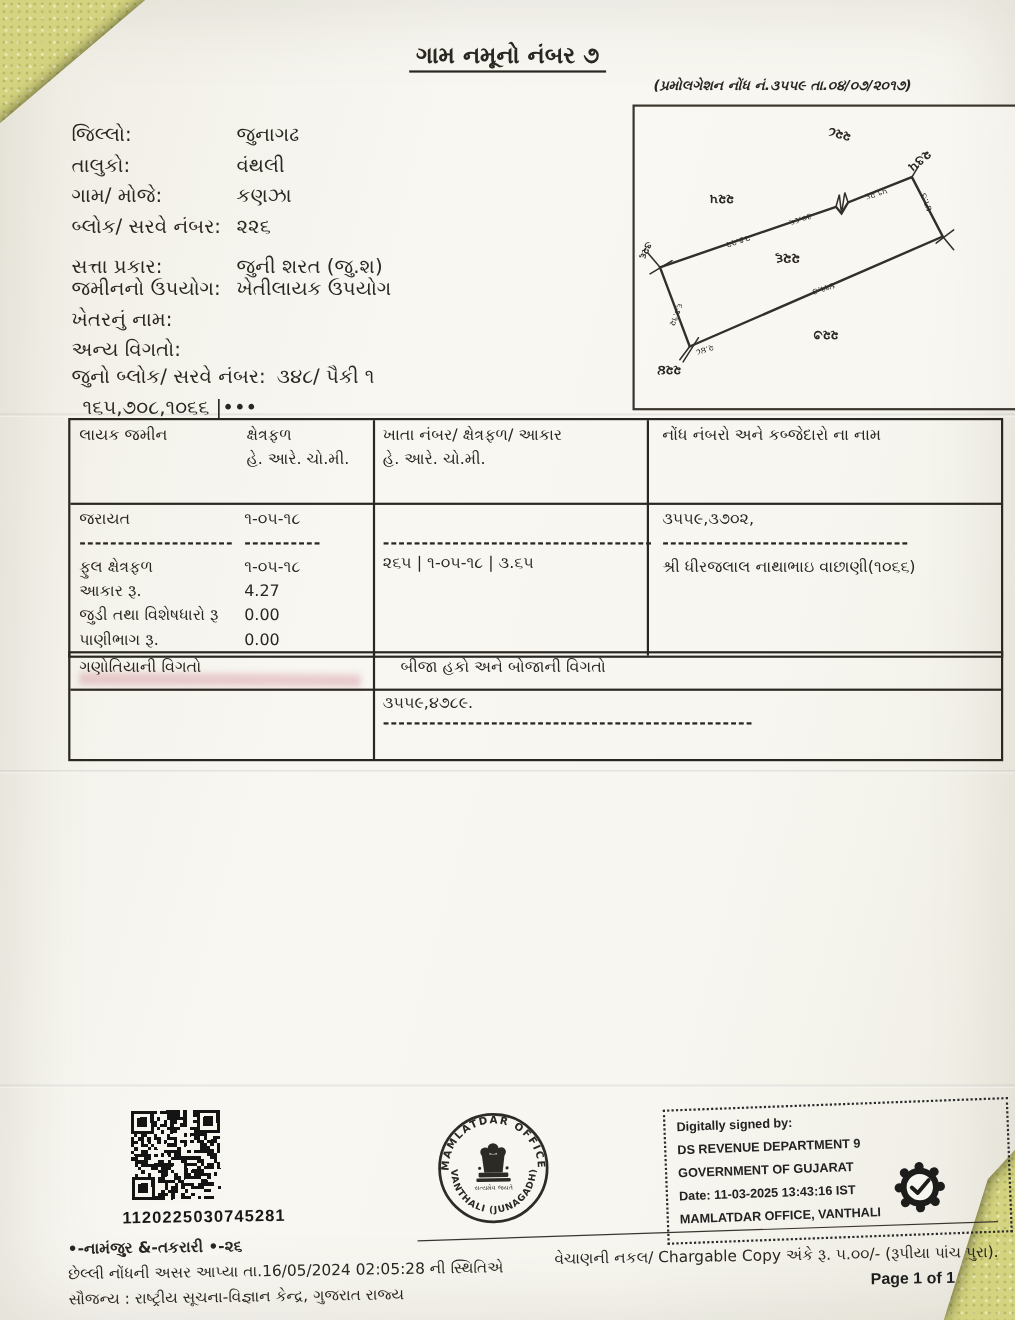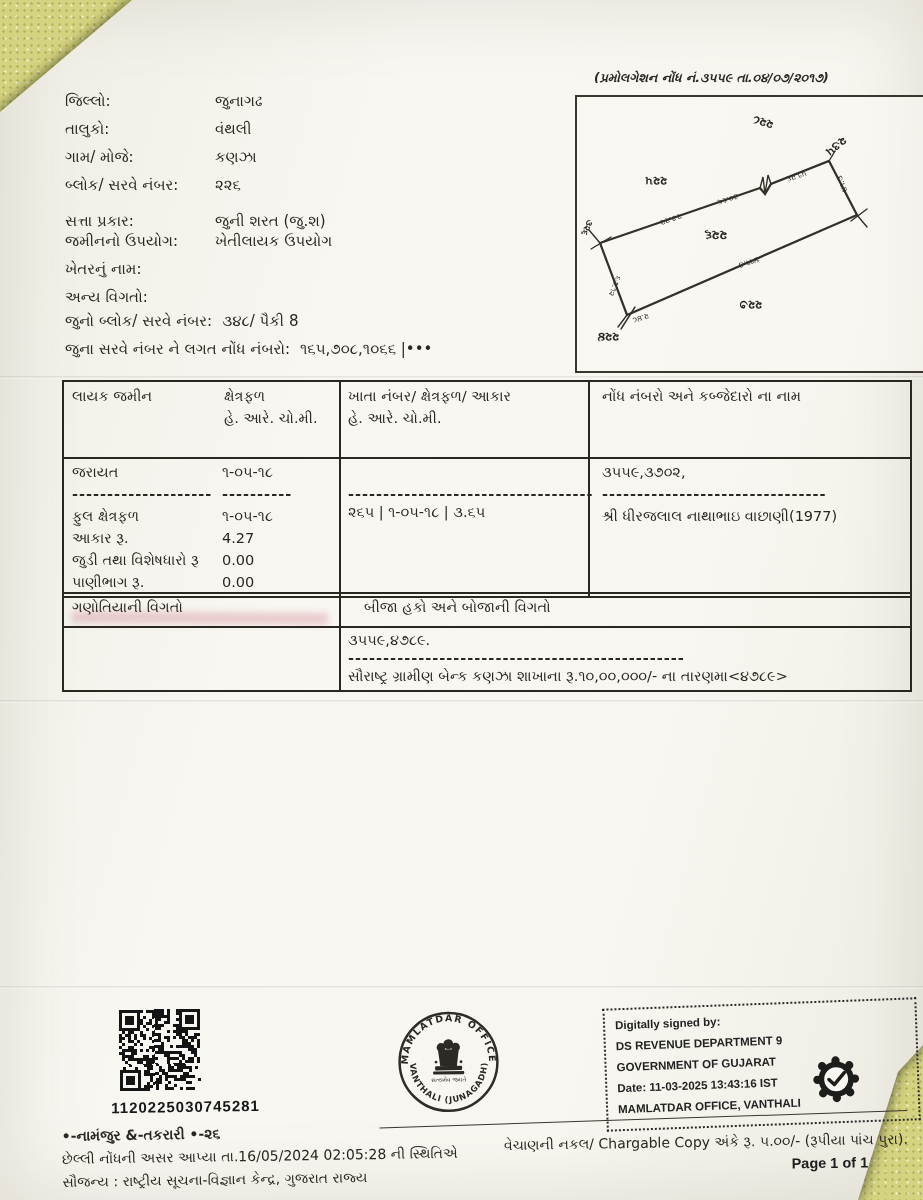--- a/index.html
+++ b/index.html
@@ -18,21 +18,21 @@
   .crease{position:absolute;left:0;width:923px;height:3px;
     background:linear-gradient(to bottom,rgba(90,85,70,.14),rgba(255,255,255,.5));}
   .smudge{position:absolute;left:72px;top:612px;width:256px;height:12px;
     background:rgba(195,95,110,.28);filter:blur(3px);transform:rotate(.4deg);}
 
   .abs{position:absolute;}
   .title-row{position:absolute;left:0;right:0;top:38px;text-align:center;}
   .title-row span{font-size:21px;font-weight:bold;border-bottom:2.5px solid #2a2620;padding:0 6px 2px 6px;}
   .promul{position:absolute;left:594px;top:70px;font-size:12.5px;font-weight:bold;font-style:italic;}
 
-  .frow{position:absolute;left:65px;width:520px;height:24px;font-size:15px;}
+  .frow{position:absolute;left:65px;width:520px;height:24px;font-size:18px;margin-top:20px;}
   .flabel{position:absolute;left:0;font-weight:500;}
   .fvalue{position:absolute;left:150px;}
   .frow.inline .fvalue{position:static;margin-left:10px;}
   .frow.inline{display:flex;}
 
   .sketch{position:absolute;left:575px;top:95px;width:346px;height:274px;
     border:2px solid #3a362e;background:rgba(250,249,244,.6);}
 
   .tbl{position:absolute;border:2px solid #2a2620;}
   .vline{position:absolute;top:0;bottom:0;border-left:2px solid #2a2620;}
@@ -59,20 +59,23 @@
 <div id="canvas">
   <div class="paper-wrap">
     <div class="paper"></div>
   </div>
 
   <div class="crease" style="top:376px"></div>
   <div class="crease" style="top:700px"></div>
   <div class="crease" style="top:986px"></div>
   <div class="smudge"></div>
 
+  <div class="title-row">
+    <span>ગામ નમૂનો નંબર ૭</span>
+  </div>
   <div class="promul">(પ્રમોલગેશન નોંધ નં.૩૫૫૯ તા.૦૪/૦૭/૨૦૧૭)</div>
 
   <div>
     <div class="frow" style="top:92px">
         <span class="flabel">જિલ્લો:</span>
         <span class="fvalue">જુનાગઢ</span>
       </div>
     <div class="frow" style="top:120px">
         <span class="flabel">તાલુકો:</span>
         <span class="fvalue">વંથલી</span>
@@ -96,24 +99,23 @@
     <div class="frow" style="top:260px">
         <span class="flabel">ખેતરનું નામ:</span>
         <span class="fvalue"></span>
       </div>
     <div class="frow" style="top:288px">
         <span class="flabel">અન્ય વિગતો:</span>
         <span class="fvalue"></span>
       </div>
     <div class="frow inline" style="top:312px">
         <span class="flabel" style="position:static">જુનો બ્લોક/ સરવે નંબર:</span>
-        <span class="fvalue">૩૪૮/ પૈકી 8</span>
+        <span class="fvalue">૩૪૮/ પૈકી ૧</span>
       </div>
     <div class="frow inline" style="top:340px">
-        <span class="flabel" style="position:static">જુના સરવે નંબર ને લગત નોંધ નંબરો:</span>
         <span class="fvalue">૧૬૫,૭૦૮,૧૦૬૬ |•••</span>
       </div>
   </div>
 
   <div class="sketch">
     <svg width="342" height="270" viewBox="0 0 342 270">
       <g stroke="#33302a" stroke-width="2.2" fill="none" stroke-linecap="round">
         <path d="M23,146 L183,91 L188,97 L194,87 L252,64 L280,118 L50,218 Z"></path>
         <path d="M183,91 L186,80 L188,97 L191,78 L194,87" stroke-width="1.4"></path>
         <path d="M14,152 L34,140 M23,146 L12,133" stroke-width="1.4"></path>
@@ -164,31 +166,30 @@
     <div class="cell" style="left:8px;top:170px">જુડી તથા વિશેષધારો રૂ</div>
     <div class="cell" style="left:158px;top:170px">0.00</div>
     <div class="cell" style="left:8px;top:192px">પાણીભાગ રૂ.</div>
     <div class="cell" style="left:158px;top:192px">0.00</div>
 
     <div class="cell dash" style="left:284px;top:104px">-----------------------------------</div>
     <div class="cell" style="left:284px;top:122px">૨૬૫ | ૧-૦૫-૧૮ | ૩.૬૫</div>
 
     <div class="cell" style="left:538px;top:82px">૩૫૫૯,૩૭૦૨,</div>
     <div class="cell dash" style="left:538px;top:104px">--------------------------------</div>
-    <div class="cell" style="left:538px;top:126px">શ્રી ધીરજલાલ નાથાભાઇ વાછાણી(1977)</div>
+    <div class="cell" style="left:538px;top:126px">શ્રી ધીરજલાલ નાથાભાઇ વાછાણી(૧૦૬૬)</div>
   </div>
 
   <div class="tbl" style="left:62px;top:592px;width:846px;height:96px;text-decoration:underline;">
     <div class="vline" style="left:275px"></div>
     <div class="hline" style="top:32px"></div>
     <div class="cell" style="left:8px;top:5px">ગણોતિયાની વિગતો</div>
     <div class="cell" style="left:300px;top:5px">બીજા હકો અને બોજાની વિગતો</div>
     <div class="cell" style="left:284px;top:38px">૩૫૫૯,૪૭૮૯.</div>
     <div class="cell dash" style="left:284px;top:56px">------------------------------------------------</div>
-    <div class="cell" style="left:284px;top:74px">સૌરાષ્ટ્ર ગ્રામીણ બેન્ક કણઝા શાખાના રૂ.૧૦,૦૦,૦૦૦/- ના તારણમા&lt;૪૭૮૯&gt;</div>
   </div>
 
   <div class="bottom-tilt">
 
     <svg class="abs" style="left:118px;top:1008px" width="87" height="87" viewBox="0 0 29 29" shape-rendering="crispEdges">
       <rect width="29" height="29" fill="#f7f6f0"></rect>
       <g id="qr-modules" fill="#141414">
           <rect x="8" y="1" width="1" height="1"></rect>
           <rect x="10" y="1" width="1" height="1"></rect>
           <rect x="11" y="1" width="1" height="1"></rect>

